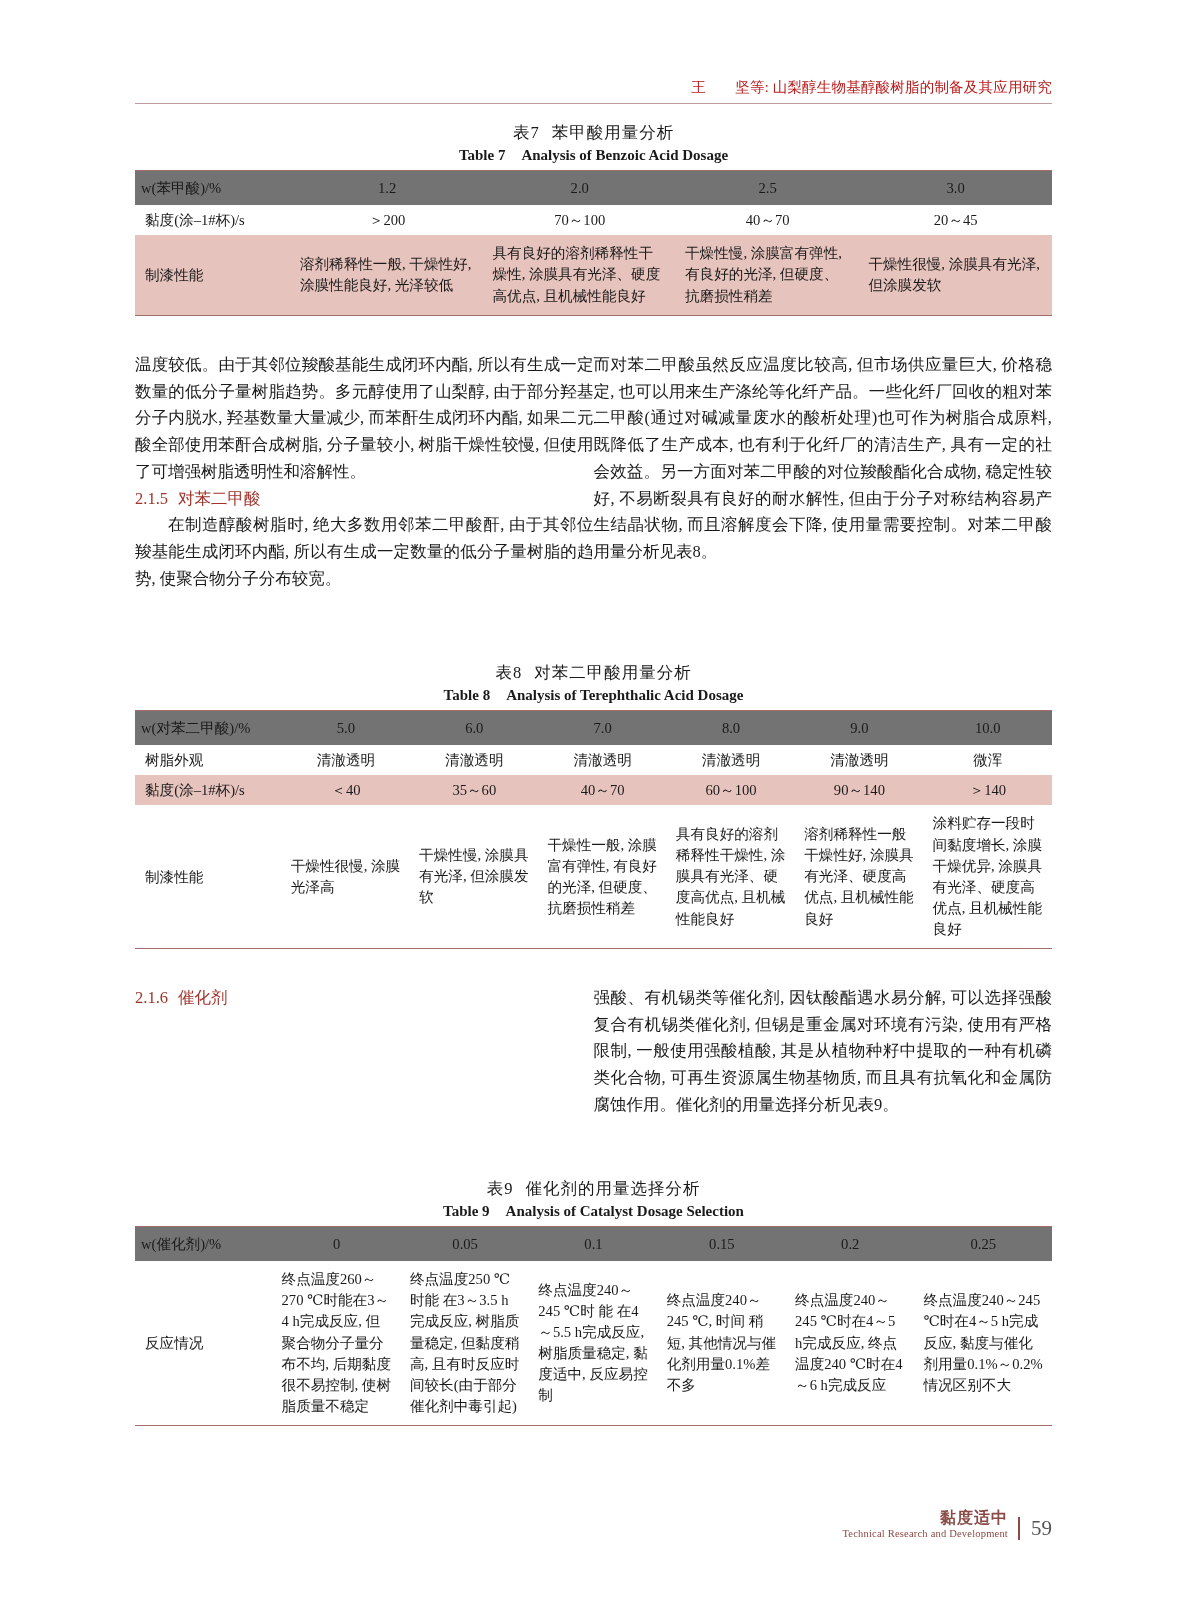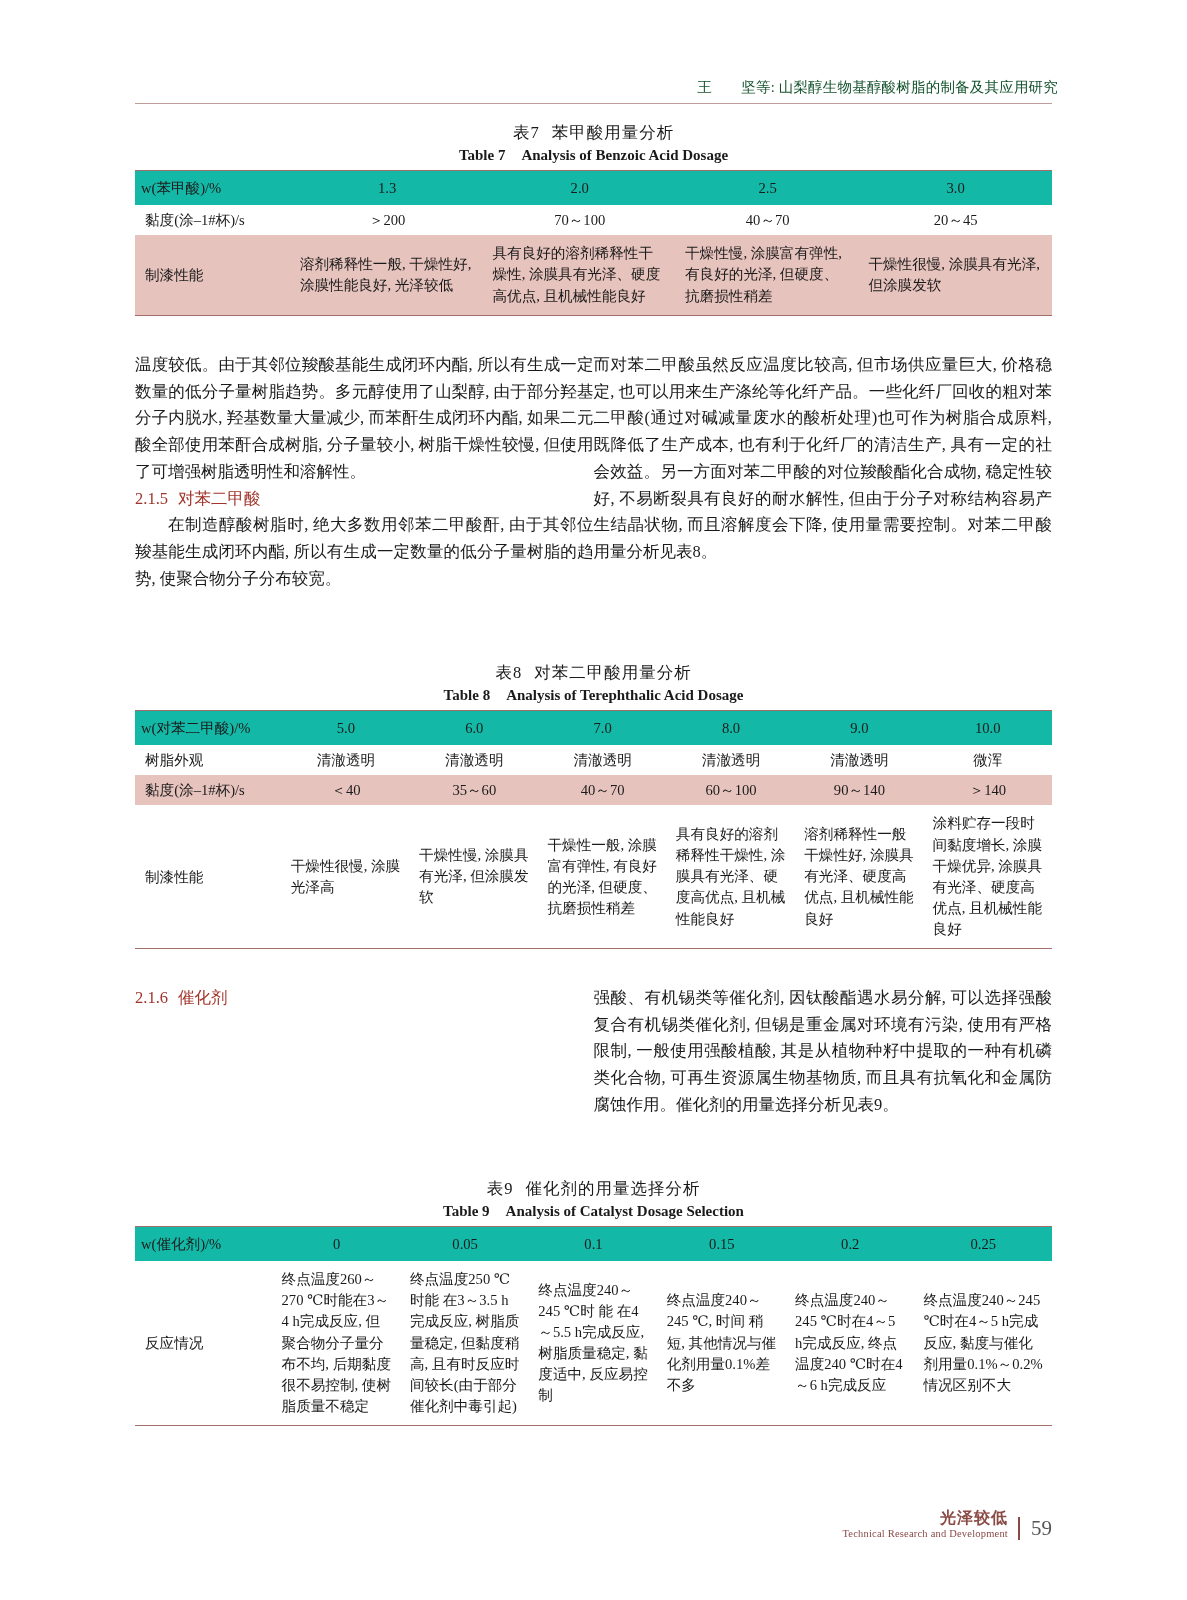--- a/index.html
+++ b/index.html
@@ -20,23 +20,23 @@
     width: 1187px;
     height: 1600px;
     box-sizing: border-box;
     padding: 0 135px;
   }
 
   
   .running-head {
     position: absolute;
     top: 78px;
-    right: 129px;
+    right: 135px;
     font-size: 14.5px;
-    color: #14532d;
+    color: #b91c1c;
     letter-spacing: 0.2px;
   }
   .header-rule {
     position: absolute;
     top: 103px;
     left: 135px;
     right: 135px;
     height: 1px;
     background: #8a4a45;
     opacity: 0.55;
@@ -65,21 +65,21 @@
   }
   table.data td {
     border: none;
     font-size: 14.6px;
     line-height: 1.38;
     padding: 5px 6px;
     vertical-align: middle;
     text-align: center;
   }
   table.data tr.head td {
-    background: #14b8a6;
+    background: #737373;
     font-weight: normal;
     padding: 7px 6px;
   }
   table.data tr.band td {
     background: #e7c3bd;
   }
   table.data tr.plain td {
     background: #ffffff;
   }
   table.data td.lead {
@@ -183,21 +183,21 @@
       <colgroup>
         <col style="width:17%">
           <col style="width:21%">
           <col style="width:21%">
           <col style="width:20%">
           <col style="width:21%">
       </colgroup>
       <tbody>
       <tr class="head">
         <td class="lead">w(苯甲酸)/%</td>
-        <td>1.3</td>
+        <td>1.2</td>
         <td>2.0</td>
         <td>2.5</td>
         <td>3.0</td>
       </tr>
       <tr class="plain">
         <td class="lead">黏度(涂–1#杯)/s</td>
         <td>＞200</td>
         <td>70～100</td>
         <td>40～70</td>
         <td>20～45</td>
@@ -336,21 +336,21 @@
         <td class="body-cell">终点温度240～245 ℃时在4～5 h完成反应, 黏度与催化剂用量0.1%～0.2%情况区别不大</td>
       </tr>
       </tbody>
     </table>
     <div class="rule-bot"></div>
   </div>
 
   <div class="footer">
     <div class="footer-row">
       <div class="footer-txt">
-        <div class="cn">光泽较低</div>
+        <div class="cn">黏度适中</div>
         <div class="en">Technical Research and Development</div>
       </div>
       <div class="pgwrap">
         <span class="pg">59</span>
       </div>
     </div>
   </div>
 
 </div>
 

